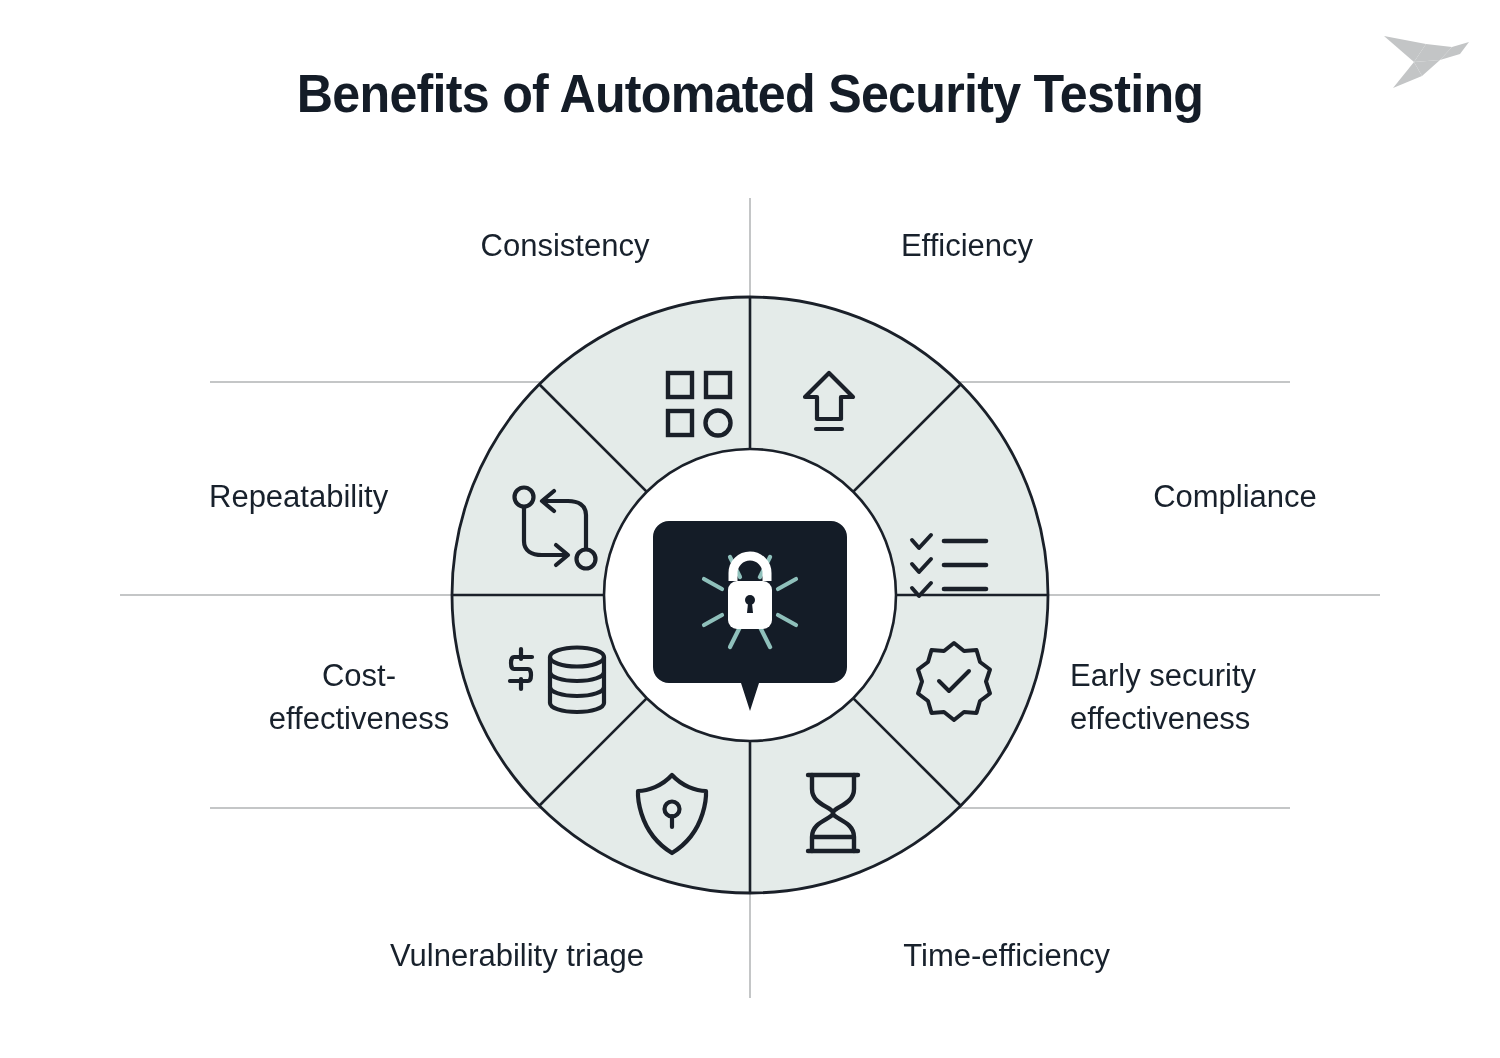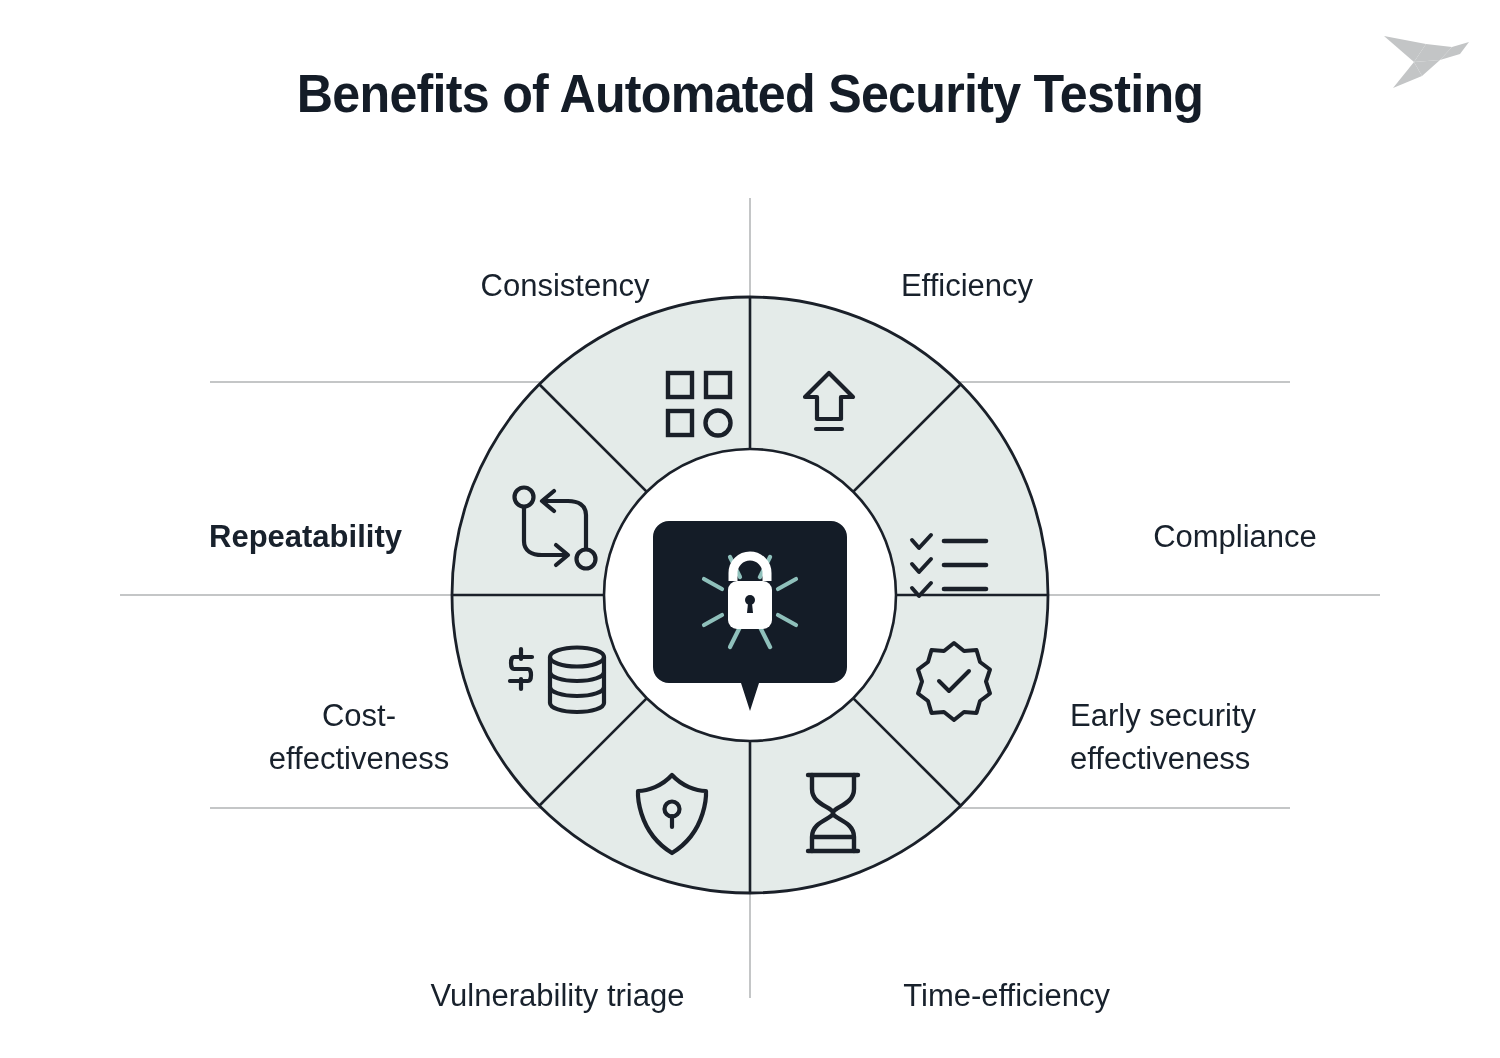--- a/index.html
+++ b/index.html
@@ -71,30 +71,29 @@
   #wheel svg { display: block; }
 
   
   .label {
     position: absolute;
     font-size: 31px;
     font-weight: 400;
     line-height: 1.38;
     color: #18212c;
     white-space: pre-line;
-    margin-top: 40px;
   }
 
   #label-consistency        { left: 400px; top: 225px; width: 330px; text-align: center; }
   #label-efficiency         { left: 802px; top: 225px; width: 330px; text-align: center; }
-  #label-repeatability      { left: 209px; top: 476px; width: 330px; text-align: left; font-weight: bold; }
+  #label-repeatability      { left: 209px; top: 476px; width: 330px; text-align: left; }
   #label-compliance         { left: 1070px; top: 476px; width: 330px; text-align: center; }
   #label-cost               { left: 209px; top: 655px; width: 300px; text-align: center; }
   #label-early              { left: 1070px; top: 655px; width: 330px; text-align: left; }
-  #label-vulnerability      { left: 390px; top: 935px; width: 335px; text-align: center; }
+  #label-vulnerability      { left: 390px; top: 935px; width: 335px; text-align: left; }
   #label-time               { left: 775px; top: 935px; width: 335px; text-align: right; }
 </style>
 </head>
 <body>
 
 <div id="page-title">Benefits of Automated Security Testing</div>
 
 <div id="brand-logo">
   <svg viewBox="0 0 110 80" width="110" height="80" aria-hidden="true">
     <g fill="#c3c5c6">

